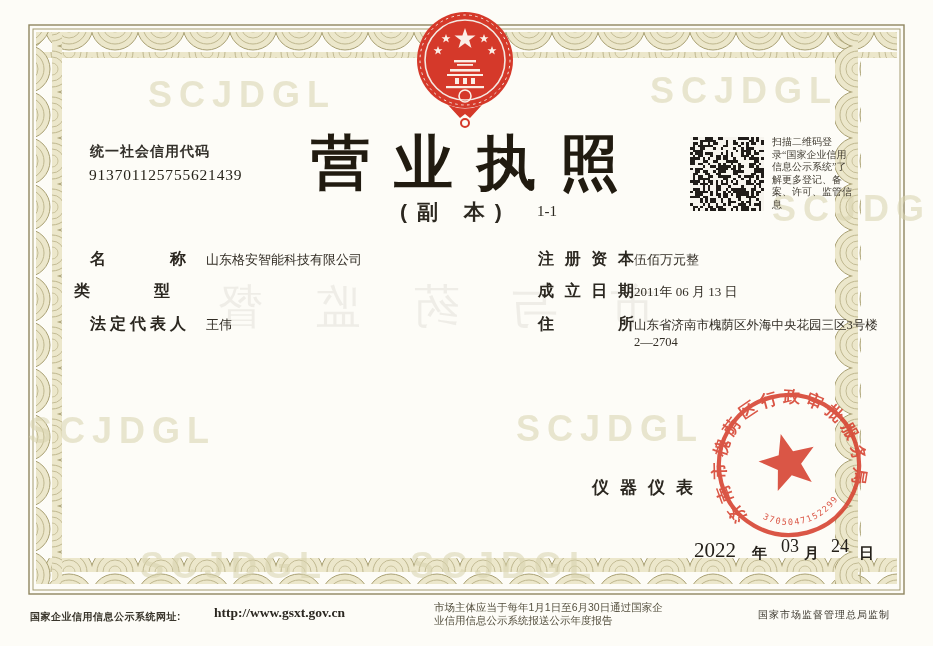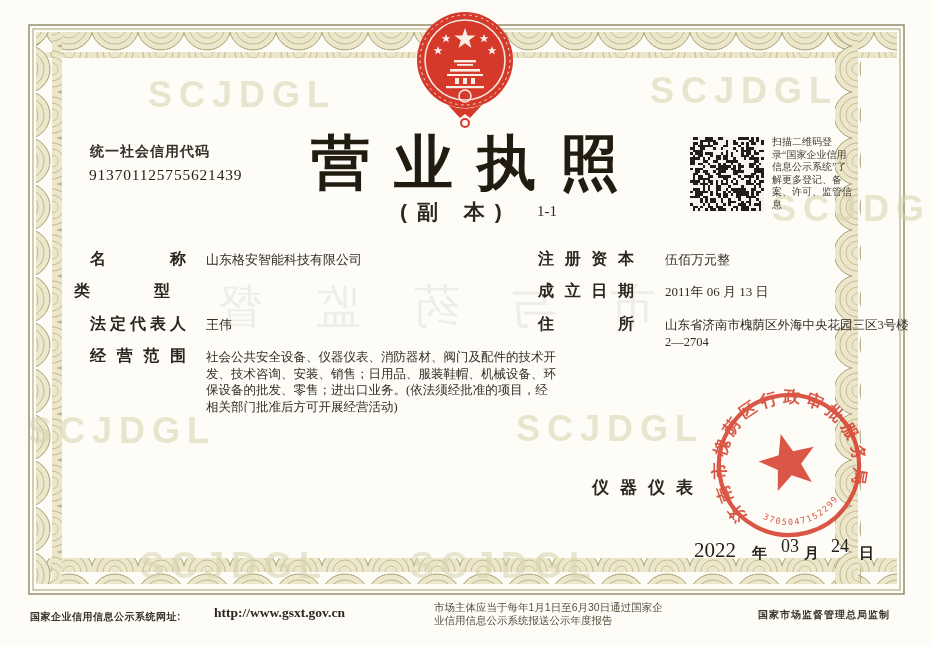--- a/index.html
+++ b/index.html
@@ -28,34 +28,34 @@
   .qr i.o{background:transparent;}
   .qr-caption{left:772px;top:136px;width:80px;font-size:10px;line-height:12.5px;
               color:#413c32;font-family:"Liberation Serif",serif;}
   
   .row{display:flex;align-items:flex-start;}
   .flabel{display:inline-block;font-weight:700;font-size:16px;color:#2b2720;
           text-align:justify;text-align-last:justify;text-justify:inter-character;}
   .fvalue{font-family:"Liberation Serif",serif;font-size:12.5px;line-height:16.5px;
           color:#322d25;padding-top:3px;}
   .lcol .flabel{width:96px;margin-right:20px;}
-  .rcol .flabel{width:96px;margin-right:31px;}
+  .rcol .flabel{width:96px;margin-right:0;}
   
   .reg{left:592px;top:476px;font-size:17px;font-weight:600;letter-spacing:11px;color:#2b2720;}
   .seal{left:694px;top:372px;opacity:.88;}
   .date{left:694px;top:538px;display:flex;align-items:flex-start;
         font-family:"Liberation Serif",serif;color:#24201a;}
   .date .num{font-size:21px;}
   .date .unit{font-size:15px;font-weight:600;font-family:"Liberation Sans",sans-serif;padding-top:6px;}
   
   .ft{font-size:10px;color:#39352b;}
   .ft-label{left:30px;top:610px;font-weight:600;letter-spacing:.5px;}
   .ft-url{left:214px;top:605px;font-family:"Liberation Serif",serif;font-weight:700;font-size:13.5px;color:#2b2720;}
   .ft-notice{left:434px;top:601px;width:232px;font-size:10.5px;line-height:13px;color:#55503f;}
-  .ft-producer{left:758px;top:608px;font-weight:700;letter-spacing:1px;}
+  .ft-producer{left:758px;top:608px;font-weight:400;letter-spacing:1px;}
 </style>
 </head>
 <body>
 
 <div class="page">
 
   <svg class="abs frame" width="933" height="646">
     <defs>
       <pattern id="scT" width="46" height="26" patternUnits="userSpaceOnUse">
         <circle cx="23" cy="0" r="24" fill="#ece7cb" stroke="#a89f72" stroke-width="1"></circle>
@@ -980,24 +980,20 @@
     <span class="flabel">名称</span>
     <span class="fvalue" style="font-size:13px;">山东格安智能科技有限公司</span>
   </div>
   <div class="abs row lcol" style="left:74px;top:281px;width:450px;">
     <span class="flabel">类型</span>
   </div>
   <div class="abs row lcol" style="left:90px;top:314px;width:450px;">
     <span class="flabel">法定代表人</span>
     <span class="fvalue" style="font-size:13px;">王伟</span>
   </div>
-  <div class="abs row lcol" style="left:90px;top:346px;width:470px;">
-    <span class="flabel">经营范围</span>
-    <span class="fvalue" style="width:352px;">社会公共安全设备、仪器仪表、消防器材、阀门及配件的技术开发、技术咨询、安装、销售；日用品、服装鞋帽、机械设备、环保设备的批发、零售；进出口业务。(依法须经批准的项目，经相关部门批准后方可开展经营活动)</span>
-  </div>
 
   <div class="abs row rcol" style="left:538px;top:249px;width:360px;">
     <span class="flabel">注册资本</span>
     <span class="fvalue" style="font-size:13px;">伍佰万元整</span>
   </div>
   <div class="abs row rcol" style="left:538px;top:281px;width:360px;">
     <span class="flabel">成立日期</span>
     <span class="fvalue" style="font-size:13px;">2011年  06 月 13  日</span>
   </div>
   <div class="abs row rcol" style="left:538px;top:314px;width:380px;">

